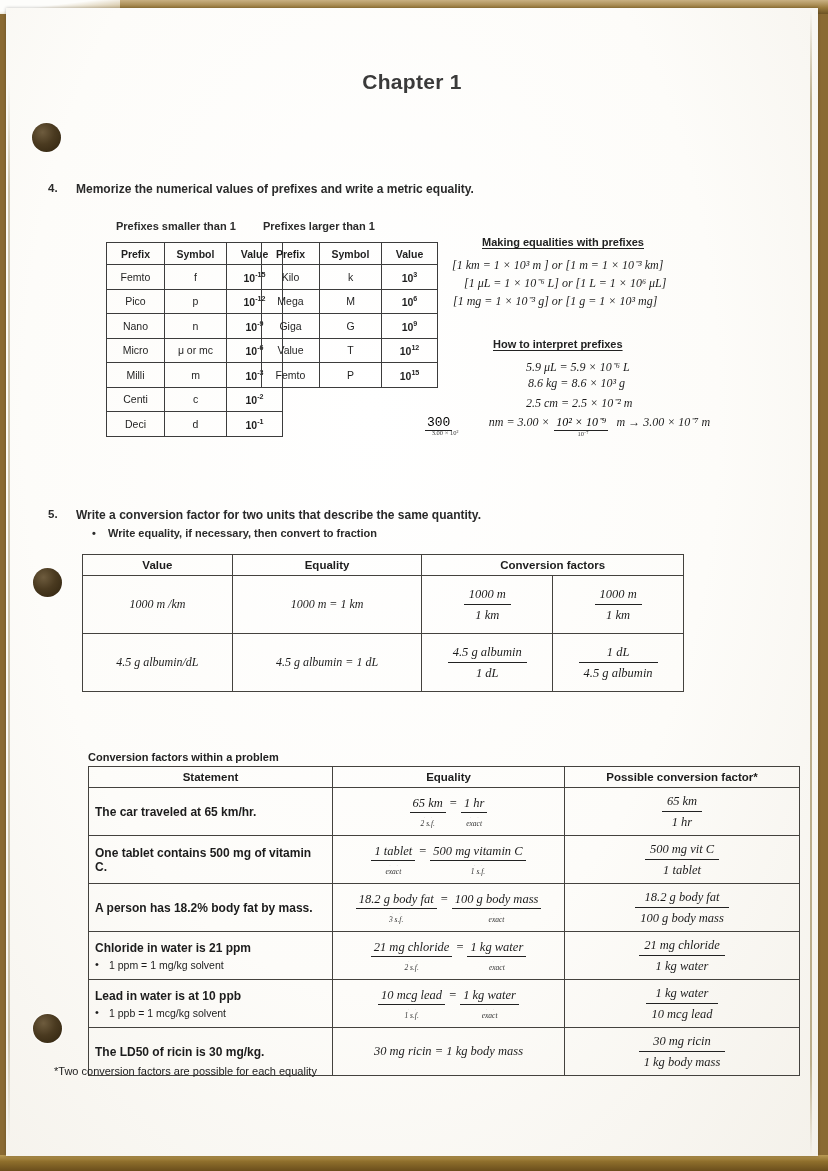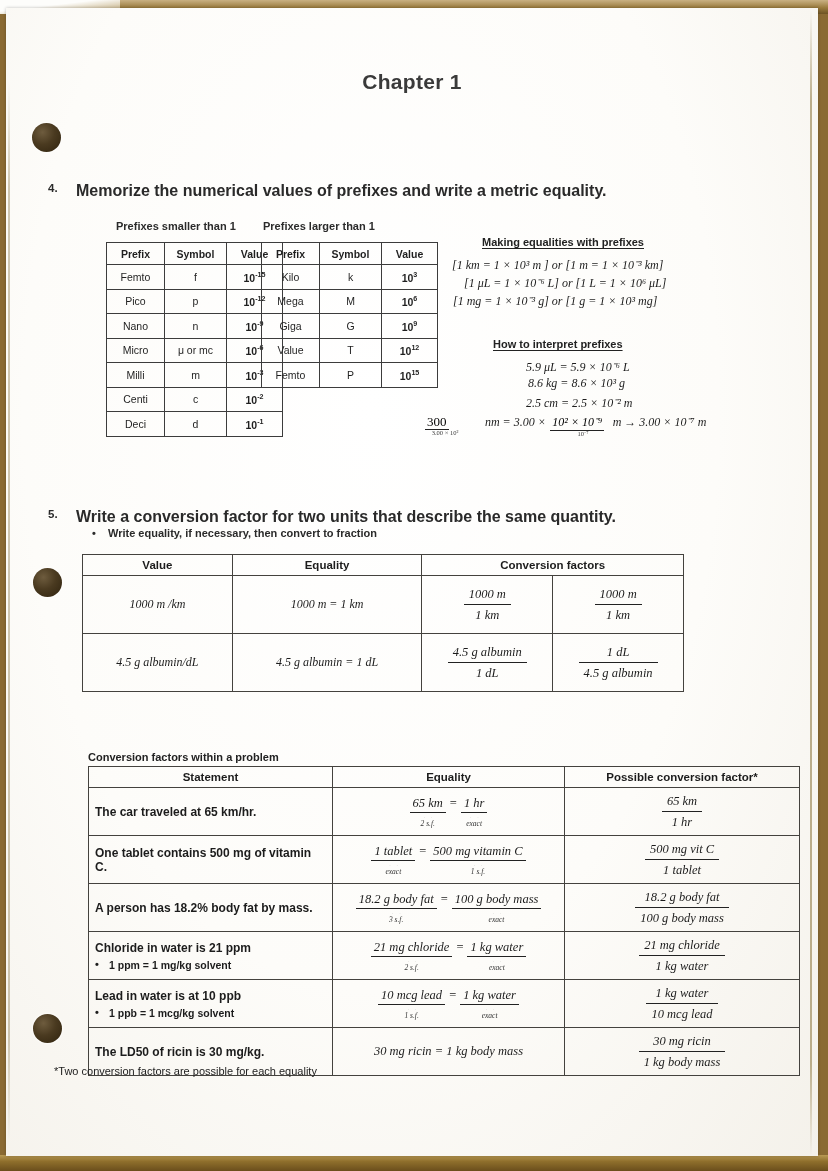--- a/index.html
+++ b/index.html
@@ -52,21 +52,21 @@
   #hole2 { left: 27px; top: 560px; }
   #hole3 { left: 27px; top: 1006px; }
 
   .doc-title {
     position: absolute; left: 0; top: 62px; width: 812px;
     text-align: center; font-size: 21px; font-weight: bold; color: #3a3a3a;
     letter-spacing: .3px;
   }
 
   
-  .q { position: absolute; font-size: 16px; font-weight: bold; color: #2a2a2a; }
+  .q { position: absolute; font-size: 12px; font-weight: bold; color: #2a2a2a; }
   .q-num { position: absolute; font-size: 11.5px; font-weight: bold; color: #2a2a2a; }
   .bullet-row { position: absolute; font-size: 11px; font-weight: bold; color: #2a2a2a; }
   .bullet-row .dot { display:inline-block; width: 16px; }
 
   
   .cap { position: absolute; font-size: 11px; font-weight: bold; color: #2b2b2b; }
   table.ptab { position:absolute; border-collapse: collapse; }
   table.ptab td, table.ptab th {
     border: 1.2px solid #3c3c3c; text-align:center; color:#1f1f1f;
     font-size: 10.5px; padding: 0;
@@ -98,21 +98,21 @@
   
   table.gt { position: absolute; border-collapse: collapse; }
   table.gt th, table.gt td {
     border: 1.1px solid #44423e; color:#1c1c1c; padding: 4px 6px;
     vertical-align: middle;
   }
   table.gt th { font-size: 11.5px; font-weight: bold; text-align:center; }
   table.gt td { font-size: 12px; text-align:center; }
   .ital { font-family: "Liberation Serif", serif; font-style: italic; }
   .stmt { text-align: left !important; font-size: 11px; font-weight: bold; font-family:"Liberation Sans", sans-serif; }
-  .stmt .sub { display:block; font-weight: bold; font-size: 10.5px; margin-top: 4px; padding-left: 14px; position:relative;}
+  .stmt .sub { display:block; font-weight: normal; font-size: 10.5px; margin-top: 4px; padding-left: 14px; position:relative;}
   .stmt .sub::before { content:"\2022"; position:absolute; left:0; top:-1px; font-size: 11px; }
 
   
   .frac { display:inline-block; text-align:center; font-family:"Liberation Serif", serif; font-style: italic; font-size: 12.5px; line-height: 1.35; }
   .frac .num { border-bottom: 1.3px solid #222; padding: 0 5px 1px 5px; display:block; }
   .frac .den { padding: 2px 5px 0 5px; display:block; }
 
   
   .eqb { display:inline-block; font-family:"Liberation Serif", serif; font-style:italic; font-size: 12.5px; white-space: nowrap; }
   .brgrp { display:inline-block; text-align:center; vertical-align: top; }
@@ -230,21 +230,21 @@
   <div class="eqline" style="left:446px; top:248px;">[1 km = 1 × 10³ m ] or [1 m =  1 × 10⁻³ km]</div>
   <div class="eqline" style="left:458px; top:266px;">[1 μL = 1 × 10⁻⁶ L] or [1 L = 1 × 10⁶ μL]</div>
   <div class="eqline" style="left:447px; top:284px;">[1 mg =  1 × 10⁻³ g] or [1 g =  1 × 10³ mg]</div>
 
   <div class="note-head" style="left:487px; top:330px;">How to interpret prefixes</div>
   <div class="eqline" style="left:520px; top:350px;">5.9 μL = 5.9 × 10⁻⁶ L</div>
   <div class="eqline" style="left:522px; top:368px;">8.6 kg = 8.6 × 10³ g</div>
   <div class="eqline" style="left:520px; top:386px;">2.5 cm = 2.5 × 10⁻² m</div>
 
   <div style="position:absolute; left:419px; top:404px;">
-    <span class="ul-num" style="font-family:Liberation Serif, serif; font-size:13px;">300</span>
+    <span class="ul-num" style="font-family:Liberation Mono, monospace; font-size:13px;">300</span>
     <span class="eqline" style="position:static; margin-left:32px;">nm = 3.00 ×</span>
     <span style="display:inline-block; text-align:center; font-family:'Liberation Serif',serif; font-style:italic; font-size:12px; border-bottom:1.2px solid #222; padding:0 2px;">10² × 10⁻⁹</span>
     <span class="eqline" style="position:static; margin-left:4px;margin-top:20px;">m  →  3.00 × 10⁻⁷ m</span>
   </div>
   <div class="ann" style="left:404px; top:421px; width:70px;">3.00 × 10²</div>
   <div class="ann" style="left:552px; top:421px; width:50px;">10⁻⁷</div>
 
   <div class="q-num" style="left:42px; top:500px;">5.</div>
   <div class="q" style="left:70px; top:500px;">Write a conversion factor for two units that describe the same quantity.</div>
   <div class="bullet-row" style="left:86px; top:519px;">

